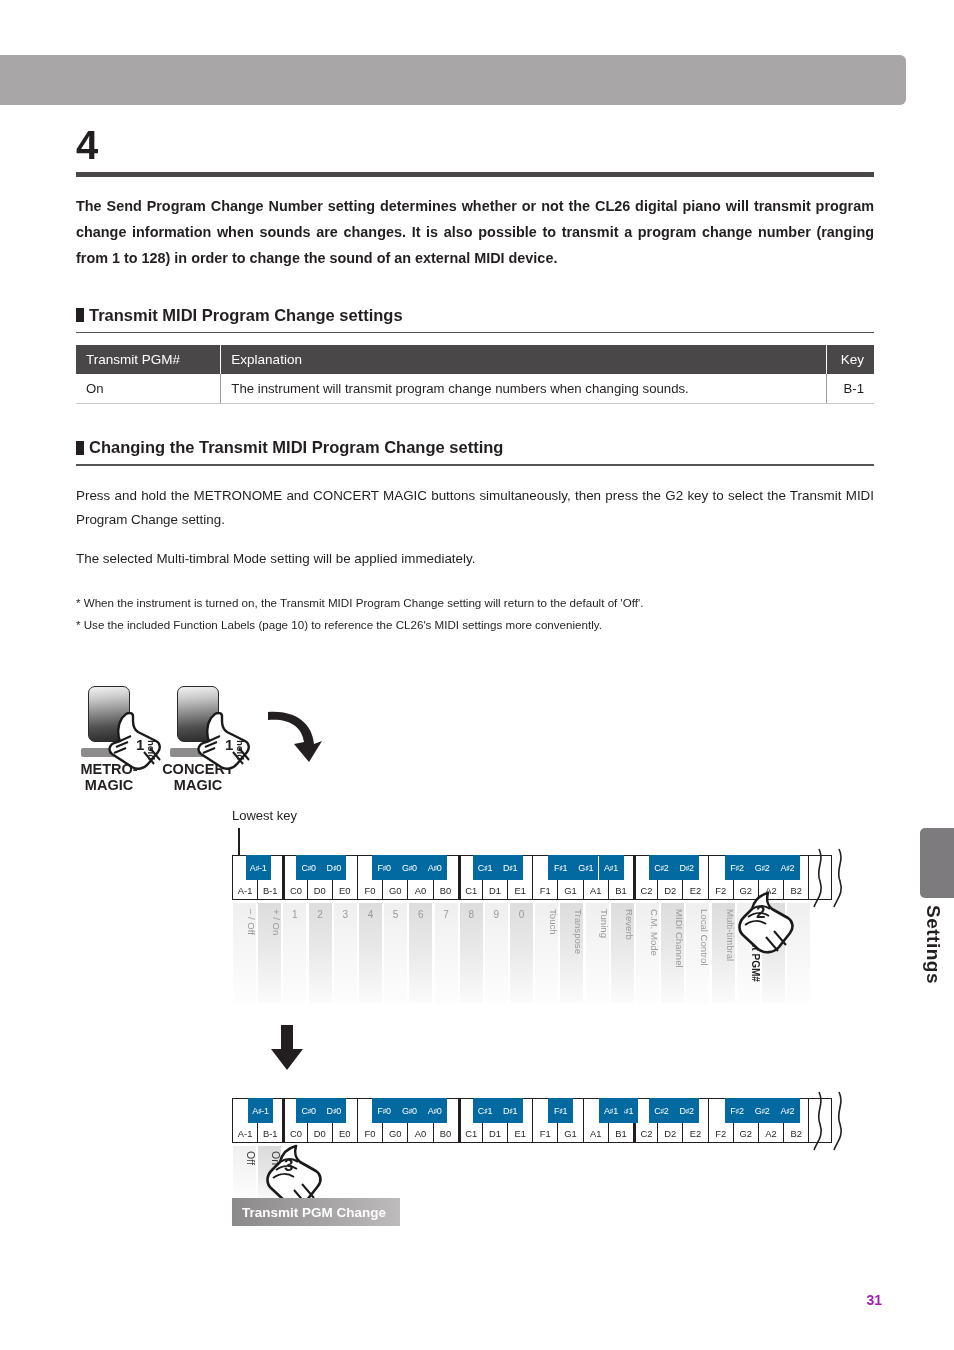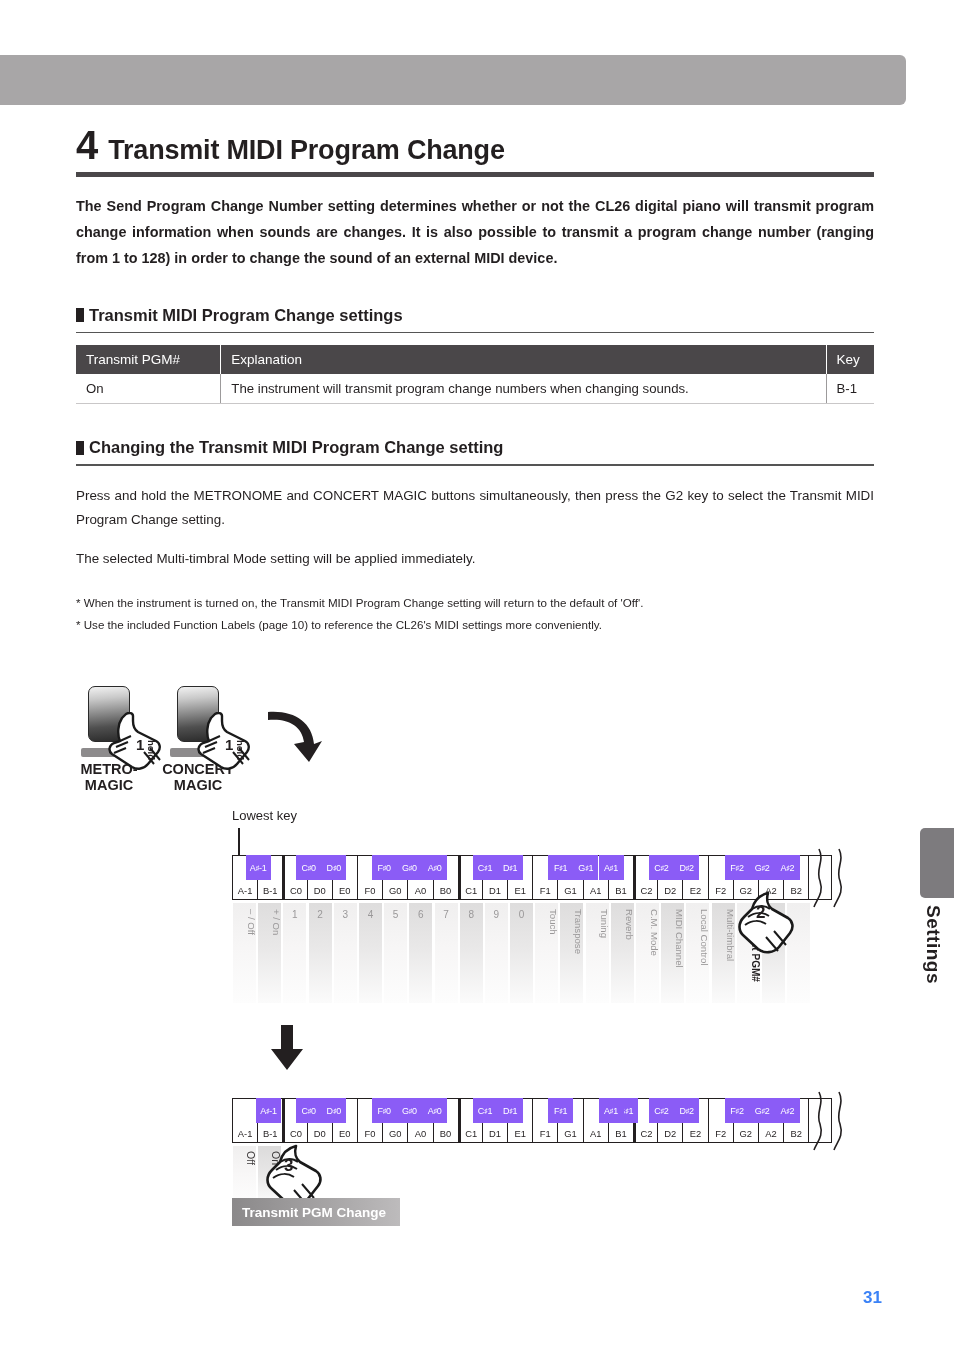--- a/index.html
+++ b/index.html
@@ -112,21 +112,21 @@
   table.settings th {
     background: #4a4749;
     color: #ffffff;
     font-weight: normal;
     text-align: left;
     padding: 7px 10px;
     font-size: 13.5px;
   }
   table.settings th.col-key,
   table.settings td.col-key {
-    text-align: left;
+    text-align: right;
     width: 48px;
   }
   table.settings th.col-exp { border-left: 1px solid #ffffff; }
   table.settings th.col-key { border-left: 1px solid #ffffff; }
   table.settings td {
     padding: 7px 10px;
     font-size: 13.2px;
     border-bottom: 1px solid #c9c7c8;
   }
   table.settings td.col-exp { border-left: 1px solid #9c9a9b; }
@@ -224,21 +224,21 @@
     font-size: 9.4px;
     color: #231f20;
     background: #ffffff;
   }
   .wkey:last-child { border-right: none; }
   .wkey.oct-start { border-left: 3px solid #231f20; margin-left: -1px; }
   .bkey {
     position: absolute;
     top: -1px;
     width: 25px; height: 25px;
-    background: #8b5cf6;
+    background: #0369a1;
     color: #ffffff;
     font-size: 9px;
     display: flex;
     align-items: center;
     justify-content: center;
     z-index: 3;
     letter-spacing: -0.2px;
   }
   .sup { font-size: 7px; vertical-align: super; }
 
@@ -353,38 +353,37 @@
     position: absolute;
     left: 238px; top: 828px;
     width: 1.5px; height: 28px;
     background: #231f20;
   }
 
   
   .page-num {
     position: absolute;
     right: 72px; bottom: 42px;
-    font-size: 17px;
-    font-weight: bold;
-    color: #3b82f6;
+    font-size: 14px;
+    font-weight: bold;
+    color: #a21caf;
   }
 </style>
 </head>
 <body>
 
 <div class="header-band"></div>
 
 <div class="side-tab"></div>
 <div class="side-label">Settings</div>
 
 <div class="content">
 
   <div class="title-row">
     <span class="title-num">4</span>
-    <span class="title-text">Transmit MIDI Program Change</span>
   </div>
   <div class="title-rule"></div>
 
   <div class="intro">The Send Program Change Number setting determines whether or not the CL26 digital piano will transmit program change information when sounds are changes.  It is also possible to transmit a program change number (ranging from 1 to 128) in order to change the sound of an external MIDI device.</div>
 
   <div class="section-head">
     <span class="sq"></span>
     <span>Transmit MIDI Program Change settings</span>
   </div>
   <div class="head-rule"></div>
@@ -640,21 +639,21 @@
       <div class="wkey">G1</div>
       <div class="wkey">A1</div>
       <div class="wkey">B1</div>
       <div class="wkey oct-start">C2</div>
       <div class="wkey">D2</div>
       <div class="wkey">E2</div>
       <div class="wkey">F2</div>
       <div class="wkey">G2</div>
       <div class="wkey">A2</div>
       <div class="wkey">B2</div>
-      <div class="bkey" style="left: 23px;">A<span class="sup">♯</span>-1</div>
+      <div class="bkey" style="left: 15px;">A<span class="sup">♯</span>-1</div>
       <div class="bkey" style="left: 63.1px;">C<span class="sup">♯</span>0</div>
       <div class="bkey" style="left: 88.3px;">D<span class="sup">♯</span>0</div>
       <div class="bkey" style="left: 138.7px;">F<span class="sup">♯</span>0</div>
       <div class="bkey" style="left: 163.9px;">G<span class="sup">♯</span>0</div>
       <div class="bkey" style="left: 189.1px;">A<span class="sup">♯</span>0</div>
       <div class="bkey" style="left: 239.5px;">C<span class="sup">♯</span>1</div>
       <div class="bkey" style="left: 264.7px;">D<span class="sup">♯</span>1</div>
       <div class="bkey" style="left: 315.1px;">F<span class="sup">♯</span>1</div>
       <div class="bkey" style="left: 340.3px; margin-left: 40px;">G<span class="sup">♯</span>1</div>
       <div class="bkey" style="left: 365.5px;">A<span class="sup">♯</span>1</div>

